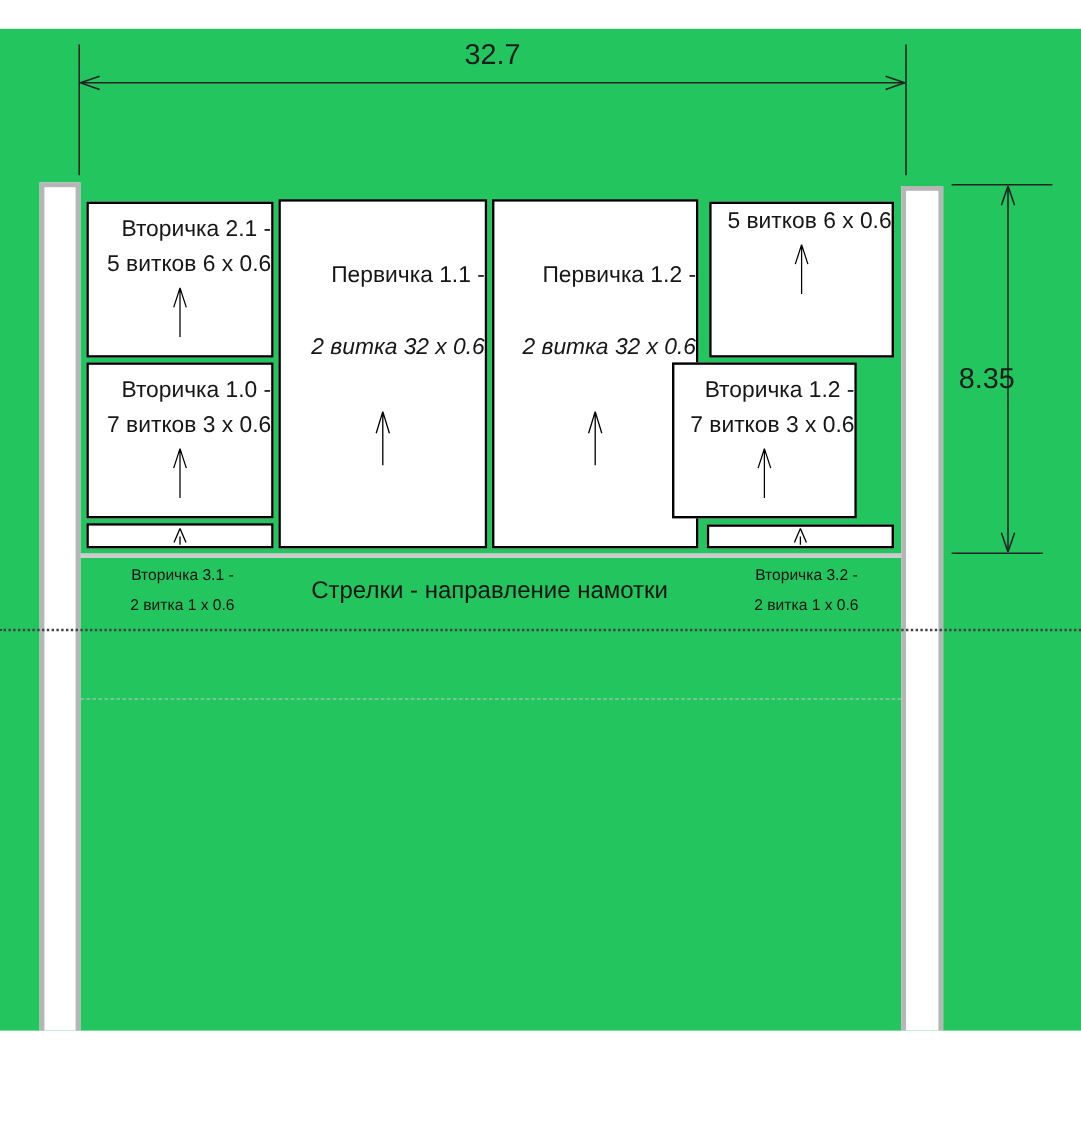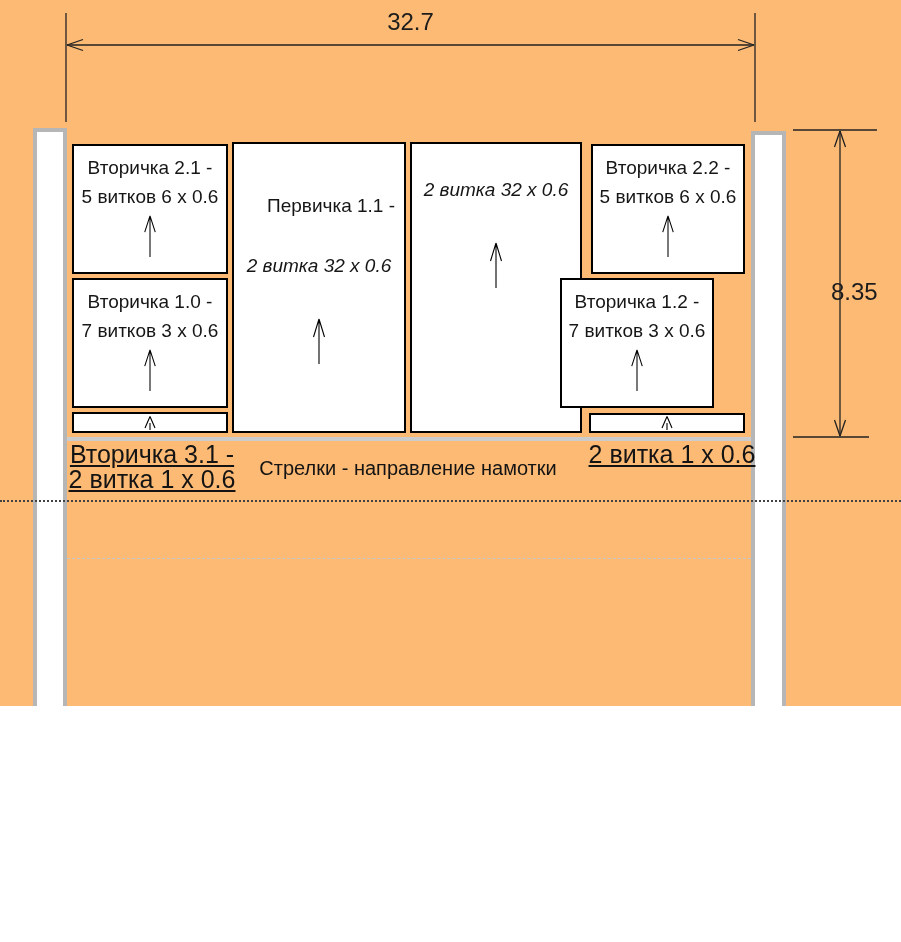--- a/index.html
+++ b/index.html
@@ -1,45 +1,45 @@
 <!DOCTYPE html>
 <html><head>
 <meta charset="utf-8">
 <style>
   html,body{margin:0;padding:0;background:#fff;}
   .stage{
-    position:relative;width:901px;height:706px;background:#fdba74;
-    font-family:"Liberation Sans",sans-serif;color:#141414;overflow:hidden;
+    position:relative;width:901px;height:835px;background:#22c55e;
+    font-family:"Liberation Sans",sans-serif;color:#141414;overflow:hidden;margin-top:24px;
   }
   
   .dim-label{position:absolute;font-size:24px;color:#1c1c1c;white-space:nowrap;}
   .dim-label.top{left:66px;width:689px;top:8px;text-align:center;}
-  .dim-label.right{left:831px;top:278px;}
+  .dim-label.right{left:799px;top:278px;}
   
   .bar{position:absolute;box-sizing:border-box;border:4px solid #b6b6b6;background:#fff;}
   .bar.left{left:33px;top:128px;width:34px;height:739px;}
   .bar.right{left:751px;top:131px;width:35px;height:735px;}
   
   .coil{
     position:absolute;box-sizing:border-box;border:2px solid #000;background:#fff;
-    text-align:center;font-size:19px;line-height:29px;color:#161616;
+    text-align:right;font-size:19px;line-height:29px;color:#161616;
   }
   .coil .t{display:block;white-space:nowrap;}
   .coil.sec .l1{margin-top:7px;}
   .coil.sec svg{margin-top:2px;}
   .coil.pri .l1{margin-top:47px;padding-left:24px;}
   .coil.pri .l2{margin-top:31px;font-style:italic;}
   .coil.pri svg{margin-top:36px;}
   .coil.band{display:flex;align-items:center;justify-content:center;border-width:2px;}
   
   .gray-sep{position:absolute;left:67px;top:437px;width:684px;height:4px;background:#cccccc;}
   .dotted-line{position:absolute;left:0;top:500px;width:901px;height:0;border-top:2px dotted #424242;}
   .faint-line{position:absolute;left:67px;top:558px;width:684px;height:0;border-top:1px dashed #c8c8c8;}
   
-  .strip-label{position:absolute;text-align:center;font-size:25px;line-height:25px;text-decoration:underline;}
+  .strip-label{position:absolute;text-align:center;font-size:13px;line-height:25px;}
   .strip-label.left{left:68px;top:442px;width:168px;}
   .strip-label.right{left:586px;top:442px;width:172px;}
   .strip-note{position:absolute;left:243px;top:457px;width:330px;text-align:center;font-size:20px;white-space:nowrap;}
   svg{display:block;margin-left:auto;margin-right:auto;}
   .dims{position:absolute;left:0;top:0;pointer-events:none;}
 </style>
 </head>
 <body>
 
 <div class="stage">
@@ -89,28 +89,28 @@
 
   <div class="coil pri" style="left:232px;top:142px;width:174px;height:291px">
     <span class="t l1">Первичка 1.1 -</span>
     <span class="t l2">2 витка 32 x 0.6</span>
     <svg width="30" height="48" viewBox="0 0 30 48" fill="none" stroke="#000" stroke-width="1.1">
         <path d="M15,48 L15,5 M15,3 L9.5,21 M15,3 L20.5,21"></path>
       </svg>
   </div>
 
   <div class="coil pri" style="left:410px;top:142px;width:172px;height:291px">
+    <span class="t l1">Первичка 1.2 -</span>
     <span class="t l2">2 витка 32 x 0.6</span>
     <svg width="30" height="48" viewBox="0 0 30 48" fill="none" stroke="#000" stroke-width="1.1">
         <path d="M15,48 L15,5 M15,3 L9.5,21 M15,3 L20.5,21"></path>
       </svg>
   </div>
 
   <div class="coil sec" style="left:591px;top:144px;width:154px;height:130px">
-    <span class="t l1">Вторичка 2.2 -</span>
     <span class="t l2">5 витков 6 x 0.6</span>
     <svg width="30" height="44" viewBox="0 0 30 46" fill="none" stroke="#000" stroke-width="1.1">
         <path d="M15,46 L15,5 M15,3 L9.5,20 M15,3 L20.5,20"></path>
       </svg>
   </div>
 
   <div class="coil sec" style="left:560px;top:278px;width:154px;height:130px">
     <span class="t l1">Вторичка 1.2 -</span>
     <span class="t l2">7 витков 3 x 0.6</span>
     <svg width="30" height="44" viewBox="0 0 30 46" fill="none" stroke="#000" stroke-width="1.1">
@@ -127,19 +127,20 @@
   <div class="gray-sep"></div>
 
   <div class="strip-label left">
     <span class="t" style="display:block">Вторичка 3.1 -</span>
     <span class="t" style="display:block">2 витка 1 x 0.6</span>
   </div>
 
   <div class="strip-note">Стрелки - направление намотки</div>
 
   <div class="strip-label right">
+    <span class="t" style="display:block">Вторичка 3.2 -</span>
     <span class="t" style="display:block">2 витка 1 x 0.6</span>
   </div>
 
   <div class="dotted-line"></div>
   <div class="faint-line"></div>
 
 </div>
 
 </body></html>

